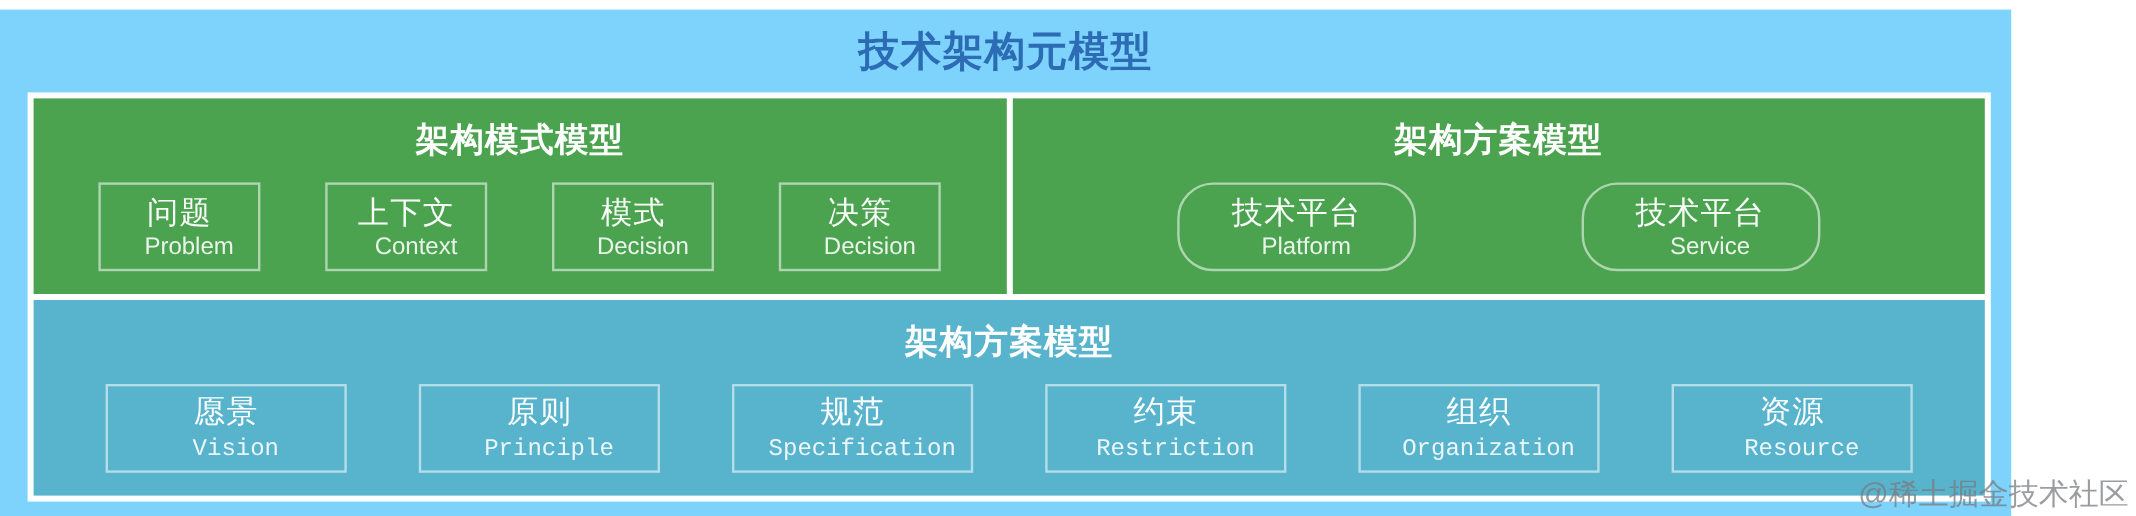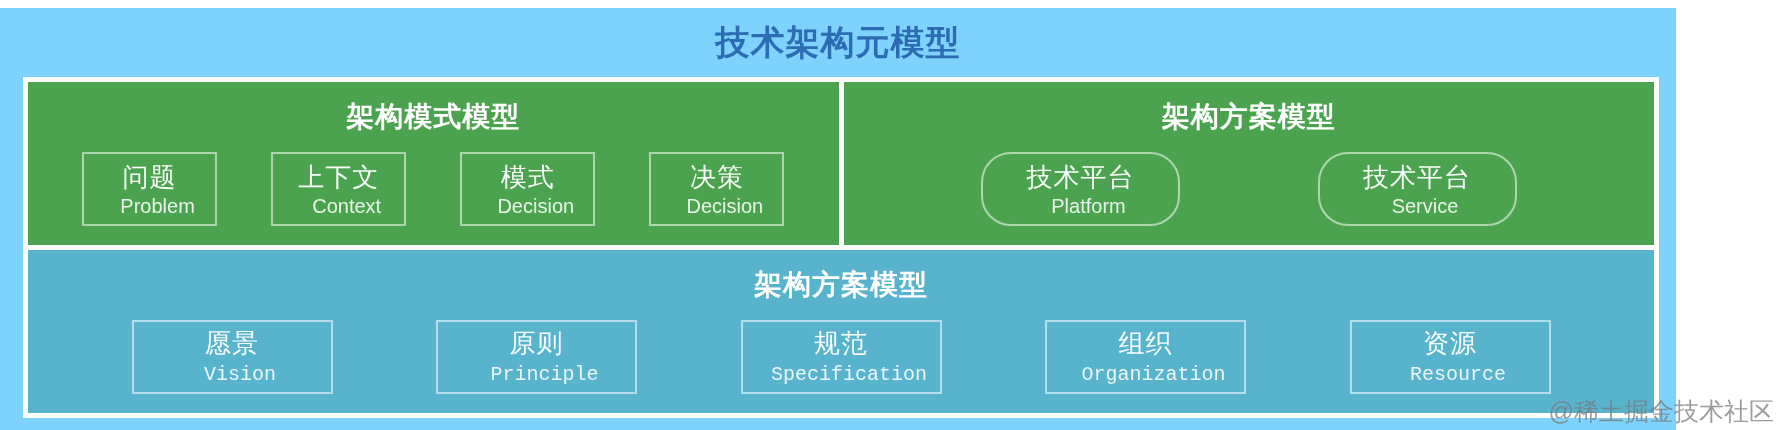--- a/index.html
+++ b/index.html
@@ -158,20 +158,24 @@
           </div>
           <div class="node w-lg">
             <div class="zh">原则</div>
             <div class="en">Principle</div>
           </div>
           <div class="node w-lg">
             <div class="zh">规范</div>
             <div class="en">Specification</div>
           </div>
           <div class="node w-lg">
+            <div class="zh">约束</div>
+            <div class="en">Restriction</div>
+          </div>
+          <div class="node w-lg">
             <div class="zh">组织</div>
             <div class="en">Organization</div>
           </div>
           <div class="node w-lg">
             <div class="zh">资源</div>
             <div class="en">Resource</div>
           </div>
         </div>
       </div>
     </div>

